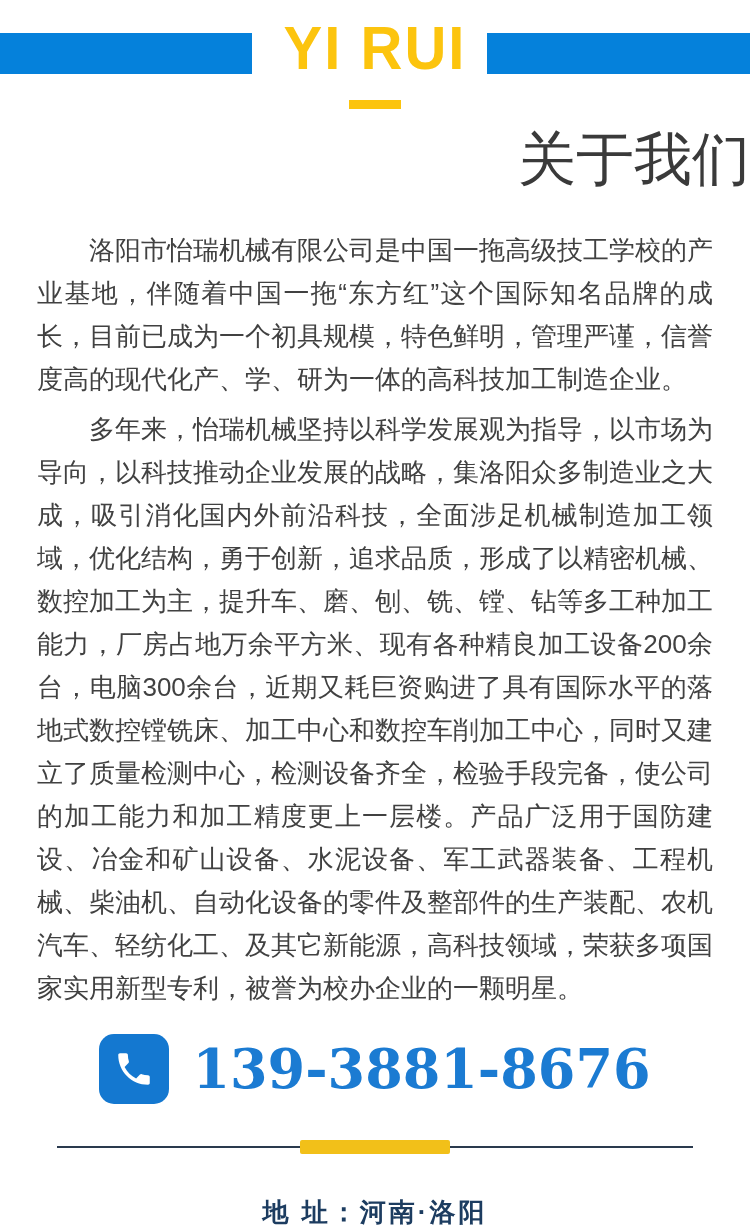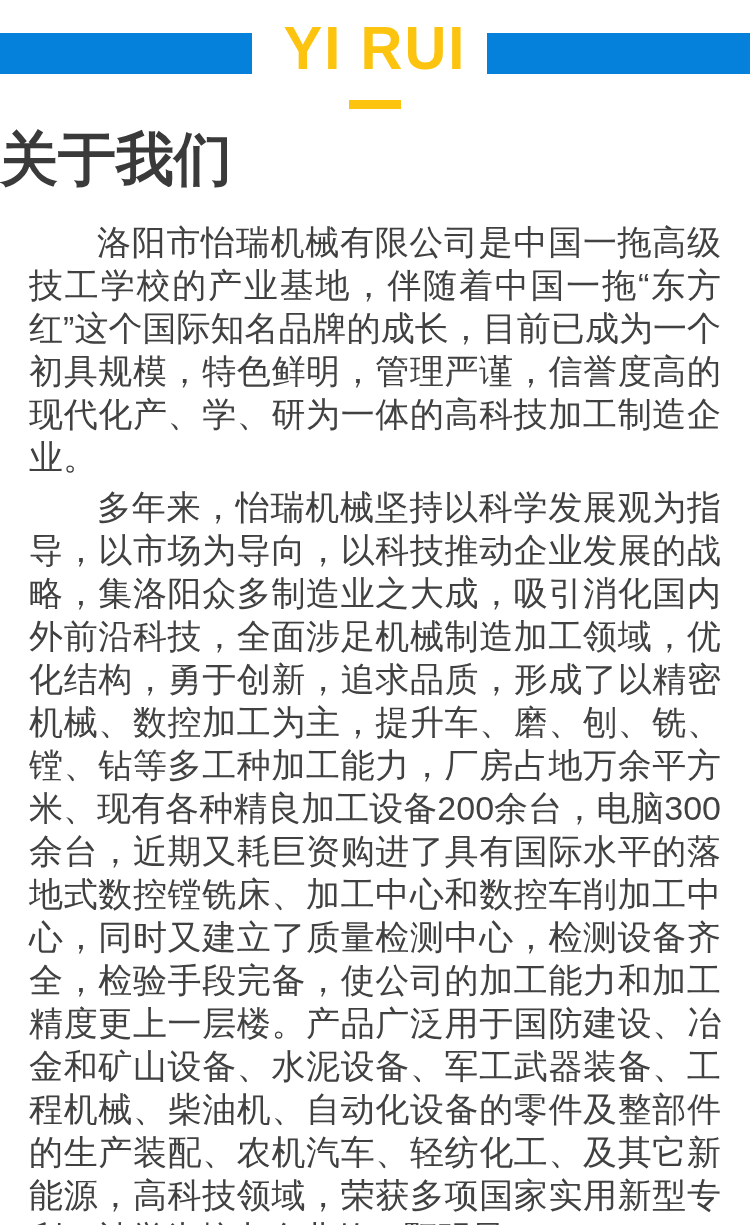--- a/index.html
+++ b/index.html
@@ -31,30 +31,30 @@
     transform: scaleY(1.05);
   }
   .brand-dash {
     position: absolute; left: 349px; top: 100px;
     width: 52px; height: 9px;
     background: var(--accent_yellow, #FCC40E);
   }
 
   
   .page-title {
-    margin: 14px 0 0; text-align: left;
-    font-size: 58px; font-weight: bold; line-height: 1.15;
+    margin: 14px 0 8px; text-align: right;
+    font-size: 58px; font-weight: normal; line-height: 1.15;
     color: var(--title_gray, #3A3A3A);
   }
 
   
   .about-main { padding: 28px 25px 0; }
   .body-text {
-    margin: 0 4px 7px;
-    font-size: 34px; line-height: 43px;
+    margin: 0 12px 7px;
+    font-size: 26px; line-height: 43px;
     color: var(--body_gray, #414141);
     text-align: justify; text-indent: 2em;
   }
 
   
   .phone-row {
     margin-top: 24px;
     display: flex; justify-content: center; align-items: center; gap: 23px;
     cursor: pointer;
   }
@@ -109,20 +109,21 @@
     <p class="body-text">洛阳市怡瑞机械有限公司是中国一拖高级技工学校的产业基地，伴随着中国一拖“东方红”这个国际知名品牌的成长，目前已成为一个初具规模，特色鲜明，管理严谨，信誉度高的现代化产、学、研为一体的高科技加工制造企业。</p>
     <p class="body-text">多年来，怡瑞机械坚持以科学发展观为指导，以市场为导向，以科技推动企业发展的战略，集洛阳众多制造业之大成，吸引消化国内外前沿科技，全面涉足机械制造加工领域，优化结构，勇于创新，追求品质，形成了以精密机械、数控加工为主，提升车、磨、刨、铣、镗、钻等多工种加工能力，厂房占地万余平方米、现有各种精良加工设备200余台，电脑300余台，近期又耗巨资购进了具有国际水平的落地式数控镗铣床、加工中心和数控车削加工中心，同时又建立了质量检测中心，检测设备齐全，检验手段完备，使公司的加工能力和加工精度更上一层楼。产品广泛用于国防建设、冶金和矿山设备、水泥设备、军工武器装备、工程机械、柴油机、自动化设备的零件及整部件的生产装配、农机汽车、轻纺化工、及其它新能源，高科技领域，荣获多项国家实用新型专利，被誉为校办企业的一颗明星。</p>
   </main>
 
   <section class="phone-row">
     <span class="phone-badge">
       <svg viewBox="0 0 24 24" aria-hidden="true">
         <path fill="#ffffff" d="M6.62 10.79c1.44 2.83 3.76 5.14 6.59 6.59l2.2-2.2c.27-.27.67-.36 1.02-.24 1.12.37 2.33.57 3.57.57.55 0 1 .45 1 1V20c0 .55-.45 1-1 1-9.39 0-17-7.61-17-17 0-.55.45-1 1-1h3.5c.55 0 1 .45 1 1 0 1.25.2 2.45.57 3.57.11.35.03.74-.25 1.02l-2.2 2.2z"></path>
       </svg>
     </span>
+    <span class="phone-number">139-3881-8676</span>
   </section>
 
   <footer>
     <div class="divider">
       <span class="divider-line"></span>
       <span class="divider-block"></span>
       <span class="divider-line"></span>
     </div>
     <div class="address">地 址：河南·洛阳</div>
   </footer>

